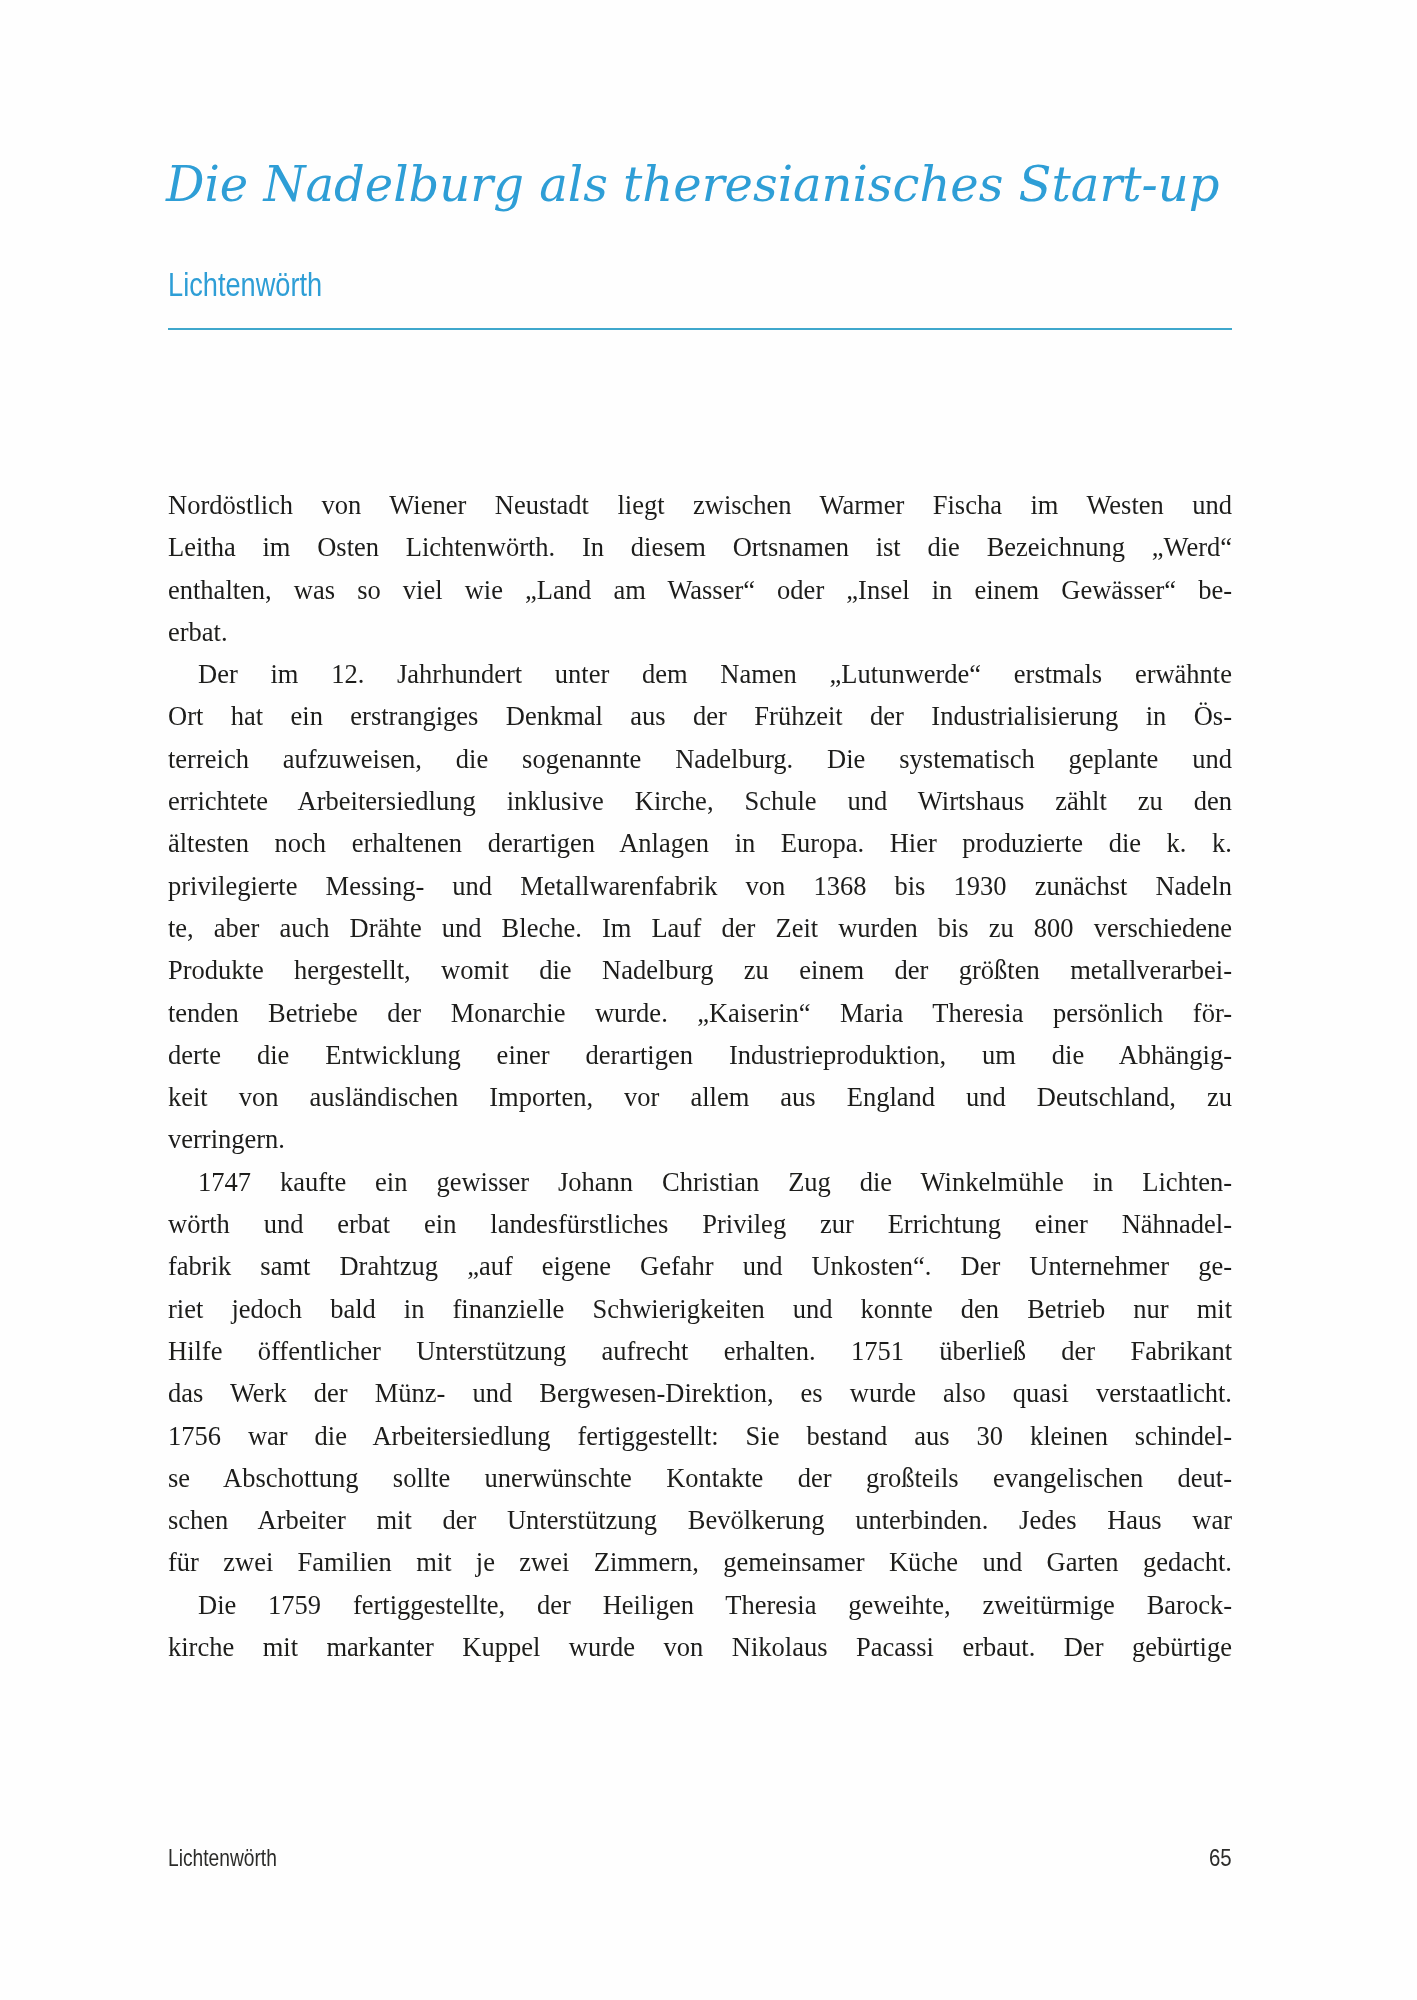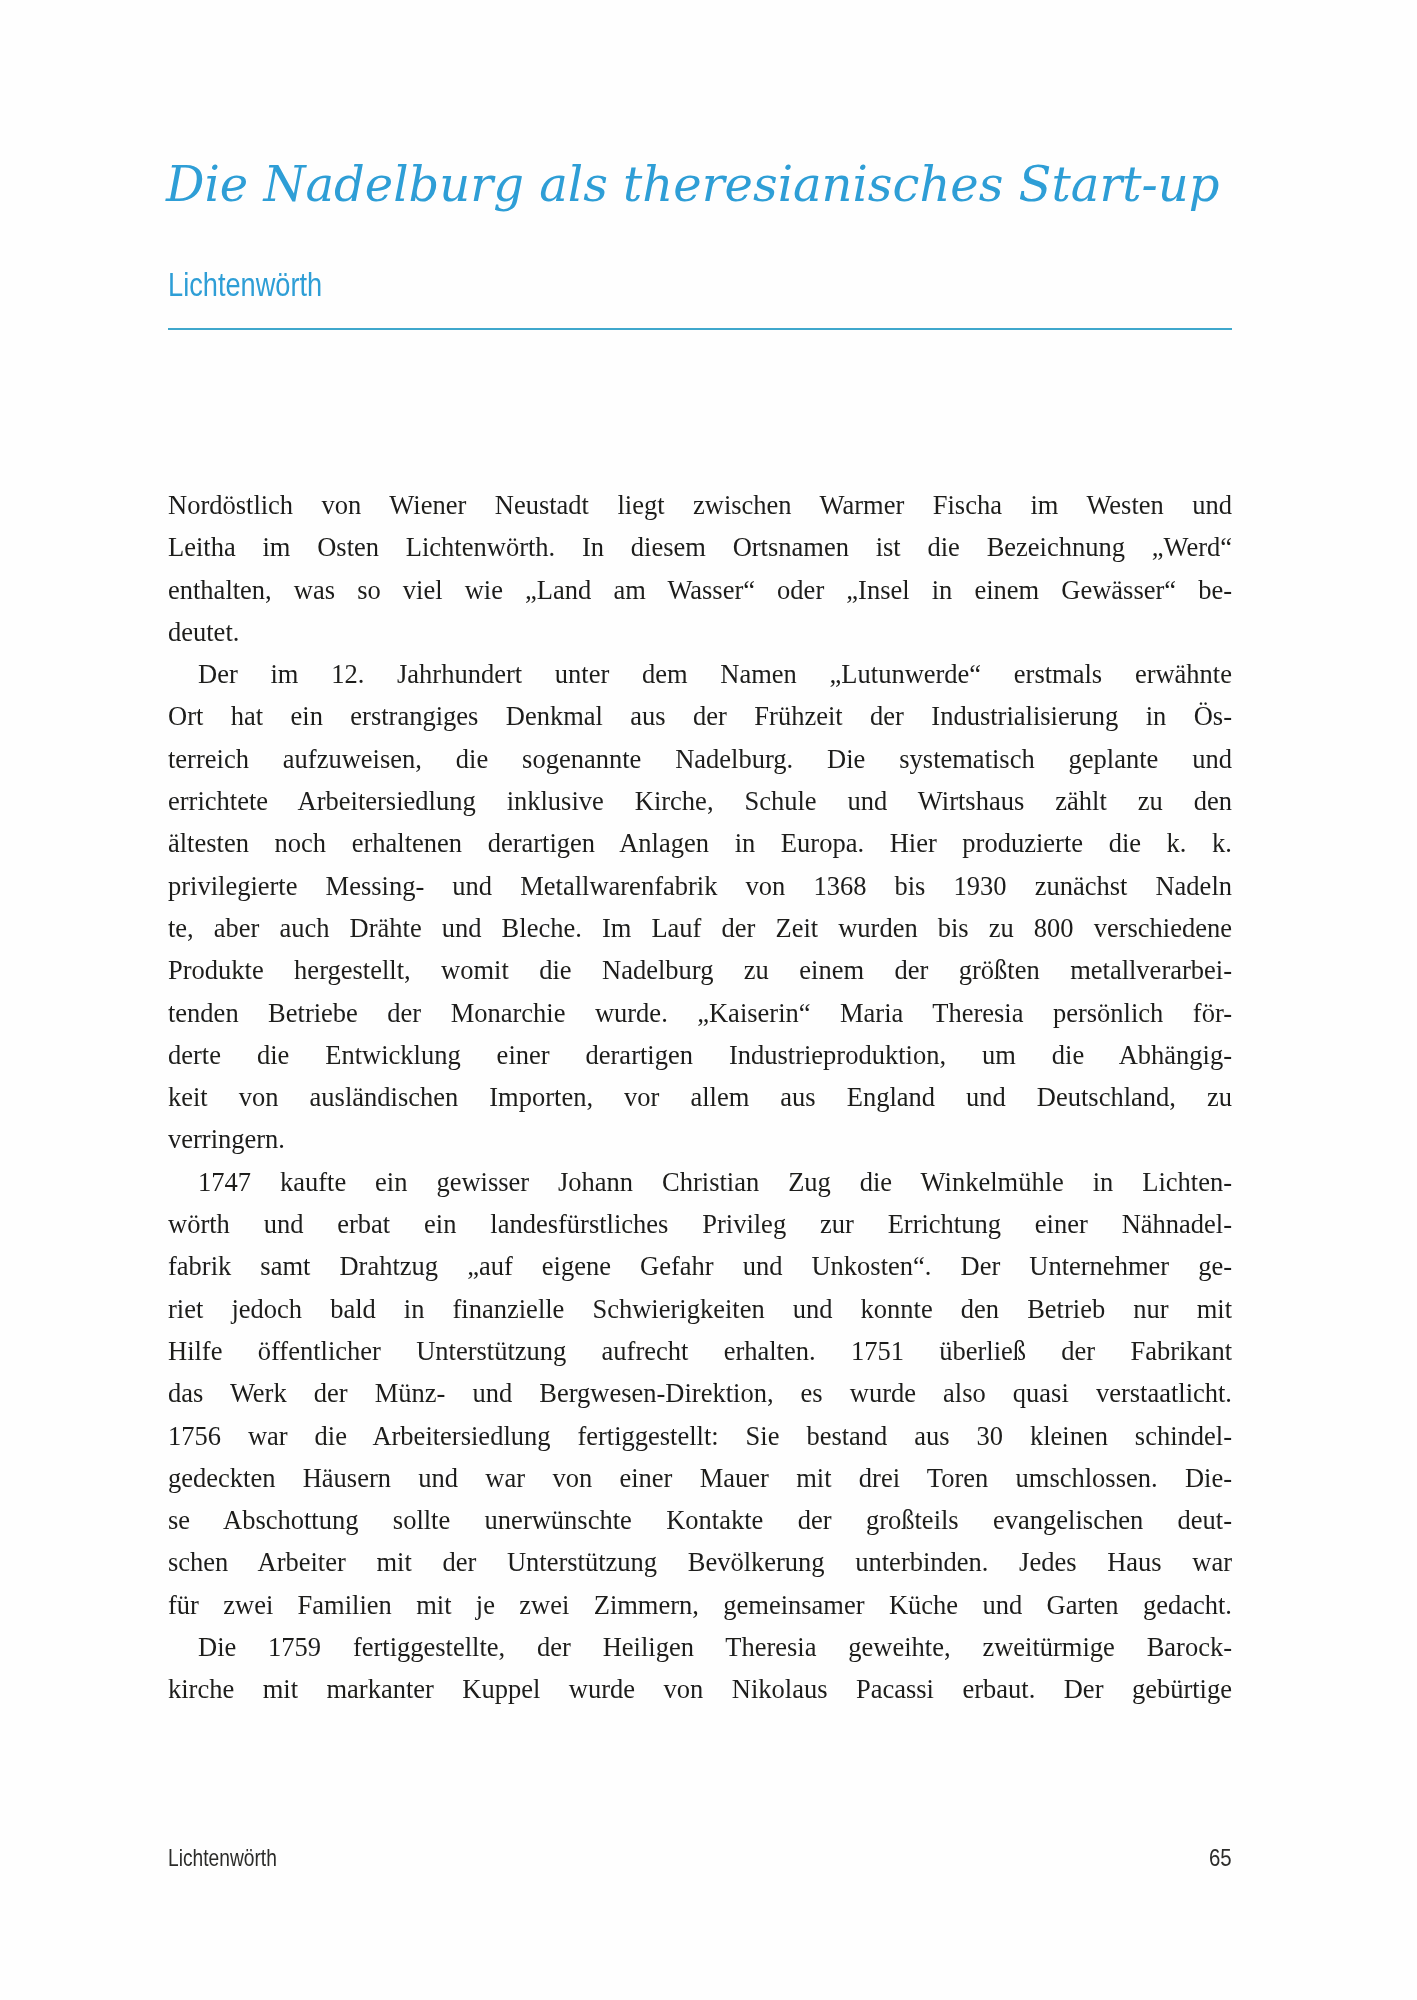--- a/index.html
+++ b/index.html
@@ -106,21 +106,21 @@
 
   <h2 class="subtitle">Lichtenwörth</h2>
 
   <div class="rule"></div>
 
   <main class="body-text" id="body-text" style="color: rgb(29, 29, 27);">
       <div class="paragraph">
         <div class="line">Nordöstlich von Wiener Neustadt liegt zwischen Warmer Fischa im Westen und</div>
         <div class="line">Leitha im Osten Lichtenwörth. In diesem Ortsnamen ist die Bezeichnung „Werd“</div>
         <div class="line">enthalten, was so viel wie „Land am Wasser“ oder „Insel in einem Gewässer“ be-</div>
-        <div class="line flush-left">deutet.</div>
+        <div class="line flush-left">erbat.</div>
       </div>
       <div class="paragraph">
         <div class="line indent">Der im 12. Jahrhundert unter dem Namen „Lutunwerde“ erstmals erwähnte</div>
         <div class="line">Ort hat ein erstrangiges Denkmal aus der Frühzeit der Industrialisierung in Ös-</div>
         <div class="line">terreich aufzuweisen, die sogenannte Nadelburg. Die systematisch geplante und</div>
         <div class="line">errichtete Arbeitersiedlung inklusive Kirche, Schule und Wirtshaus zählt zu den</div>
         <div class="line">ältesten noch erhaltenen derartigen Anlagen in Europa. Hier produzierte die k. k.</div>
         <div class="line">privilegierte Messing- und Metallwarenfabrik von 1368 bis 1930 zunächst Nadeln</div>
         <div class="line">te, aber auch Drähte und Bleche. Im Lauf der Zeit wurden bis zu 800 verschiedene</div>
         <div class="line">Produkte hergestellt, womit die Nadelburg zu einem der größten metallverarbei-</div>
@@ -130,21 +130,20 @@
         <div class="line flush-left">verringern.</div>
       </div>
       <div class="paragraph">
         <div class="line indent">1747 kaufte ein gewisser Johann Christian Zug die Winkelmühle in Lichten-</div>
         <div class="line">wörth und erbat ein landesfürstliches Privileg zur Errichtung einer Nähnadel-</div>
         <div class="line">fabrik samt Drahtzug „auf eigene Gefahr und Unkosten“. Der Unternehmer ge-</div>
         <div class="line">riet jedoch bald in finanzielle Schwierigkeiten und konnte den Betrieb nur mit</div>
         <div class="line">Hilfe öffentlicher Unterstützung aufrecht erhalten. 1751 überließ der Fabrikant</div>
         <div class="line">das Werk der Münz- und Bergwesen-Direktion, es wurde also quasi verstaatlicht.</div>
         <div class="line">1756 war die Arbeitersiedlung fertiggestellt: Sie bestand aus 30 kleinen schindel-</div>
-        <div class="line">gedeckten Häusern und war von einer Mauer mit drei Toren umschlossen. Die-</div>
         <div class="line">se Abschottung sollte unerwünschte Kontakte der großteils evangelischen deut-</div>
         <div class="line">schen Arbeiter mit der Unterstützung Bevölkerung unterbinden. Jedes Haus war</div>
         <div class="line">für zwei Familien mit je zwei Zimmern, gemeinsamer Küche und Garten gedacht.</div>
       </div>
       <div class="paragraph">
         <div class="line indent">Die 1759 fertiggestellte, der Heiligen Theresia geweihte, zweitürmige Barock-</div>
         <div class="line">kirche mit markanter Kuppel wurde von Nikolaus Pacassi erbaut. Der gebürtige</div>
       </div>
     </main>
 

